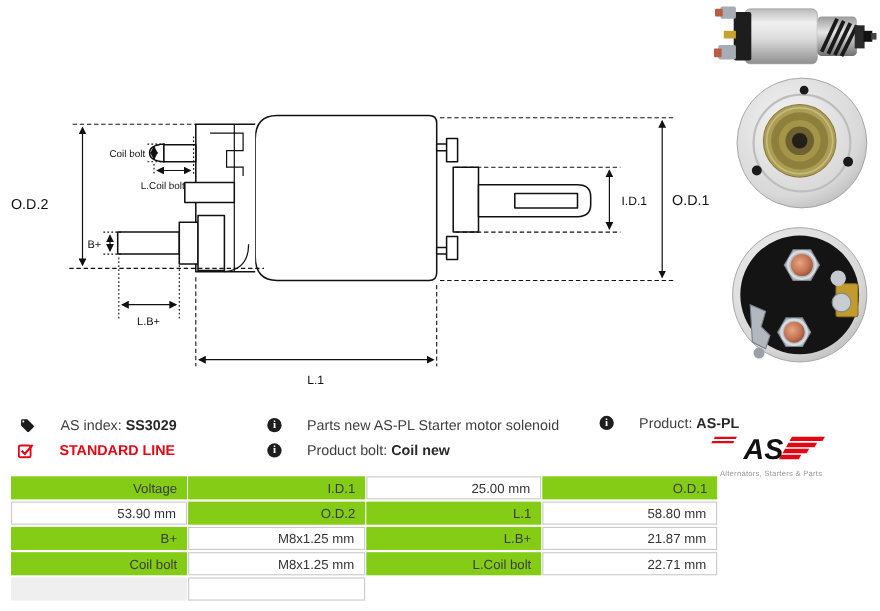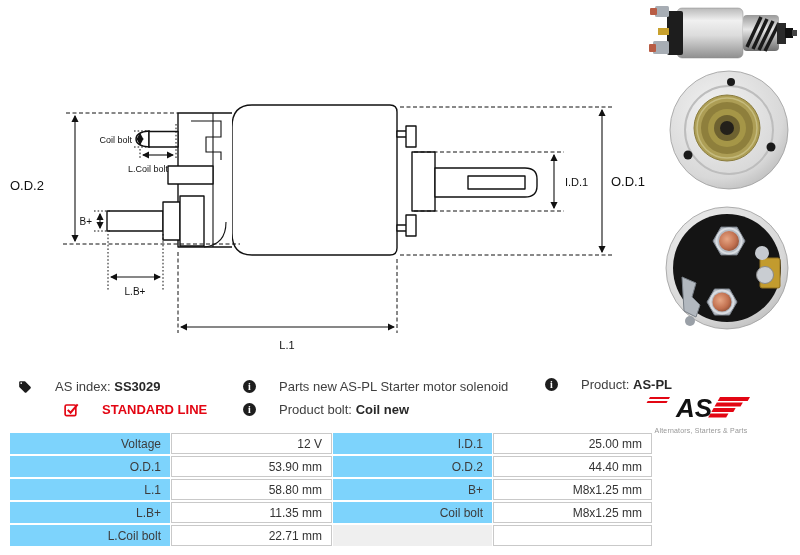--- a/index.html
+++ b/index.html
@@ -17,21 +17,21 @@
   .irow b{font-weight:bold;color:#282828;}
   .std{color:#e30613;font-weight:bold;}
   .info-icon{width:13px;height:13px;border-radius:50%;background:#1e1e1e;color:#fff;
              font-size:10px;font-weight:bold;display:inline-flex;align-items:center;justify-content:center;
              font-family:"Liberation Serif",serif;line-height:1;flex:0 0 13px;}
   .logo-block{position:absolute;left:640px;top:394px;width:122px;text-align:center;}
   .logo-tagline{font-size:7px;color:#979797;letter-spacing:.2px;margin-top:1px;}
   .spec{position:absolute;left:10px;top:433px;display:grid;
         grid-template-columns:160px 161px 159px 159px;grid-auto-rows:21px;gap:2px 1px;font-size:12px;}
   .cell{display:flex;align-items:center;justify-content:flex-end;padding-right:9px;box-sizing:border-box;}
-  .lbl{background:#7dd3fc;color:#3c3c3c;}
+  .lbl{background:#84cc16;color:#3c3c3c;}
   .lbl.empty{background:#efefef;}
   .val{background:#fff;border:1px solid #c9c9c9;color:#333;}
 </style>
 </head>
 <body>
 
 <div class="page">
 
   <svg class="diagram" width="650" height="370" viewBox="0 0 650 370">
     <defs>
@@ -196,21 +196,21 @@
   <div class="irow" style="left:18px;top:379px;">
     <svg width="14" height="14" viewBox="0 0 24 24">
       <path fill="#1c1c1c" d="M21.41,11.58l-9-9C12.05,2.22,11.55,2,11,2H4C2.9,2,2,2.9,2,4v7c0,0.55,0.22,1.05,0.59,1.42l9,9 C11.95,21.78,12.45,22,13,22s1.05-0.22,1.41-0.59l7-7C21.78,14.05,22,13.55,22,13S21.77,11.94,21.41,11.58z M5.5,7 C4.67,7,4,6.33,4,5.5S4.67,4,5.5,4S7,4.67,7,5.5S6.33,7,5.5,7z"></path>
     </svg>
     <span>
       <span>AS index:</span>
       <b>SS3029</b>
     </span>
   </div>
 
-  <div class="irow" style="left:16px;top:402px;margin-left:48px;">
+  <div class="irow" style="left:16px;top:402px;">
     <svg width="15" height="15" viewBox="0 0 16 16">
       <rect x="1.2" y="3.2" width="11.4" height="11.4" rx="1.5" fill="none" stroke="#e30613" stroke-width="1.8"></rect>
       <path d="M4,8.4 L7,11.4 L14.6,2.6" fill="none" stroke="#e30613" stroke-width="2.2"></path>
     </svg>
     <span class="std">STANDARD LINE</span>
   </div>
 
   <div class="irow" style="left:243px;top:379px;">
     <span class="info-icon">i</span>
     <span>Parts new AS-PL Starter motor solenoid</span>
@@ -244,36 +244,34 @@
         <rect x="-24" y="0" width="20" height="2"></rect>
         <rect x="-24" y="4" width="20" height="2"></rect>
       </g>
       <text x="36" y="23" font-size="26" font-weight="bold" font-style="italic" fill="#e30613">AS</text>
     </svg>
     <div class="logo-tagline">Alternators, Starters &amp; Parts</div>
   </div>
 
   <div class="spec">
     <div class="cell lbl">Voltage</div>
-    <div class="cell val">12 V</div>
     <div class="cell lbl">I.D.1</div>
     <div class="cell val">25.00 mm</div>
 
     <div class="cell lbl">O.D.1</div>
     <div class="cell val">53.90 mm</div>
     <div class="cell lbl">O.D.2</div>
-    <div class="cell val">44.40 mm</div>
 
     <div class="cell lbl">L.1</div>
     <div class="cell val">58.80 mm</div>
     <div class="cell lbl">B+</div>
     <div class="cell val">M8x1.25 mm</div>
 
     <div class="cell lbl">L.B+</div>
-    <div class="cell val">11.35 mm</div>
+    <div class="cell val">21.87 mm</div>
     <div class="cell lbl">Coil bolt</div>
     <div class="cell val">M8x1.25 mm</div>
 
     <div class="cell lbl">L.Coil bolt</div>
     <div class="cell val">22.71 mm</div>
     <div class="cell lbl empty"></div>
     <div class="cell val"></div>
   </div>
 
 </div>

